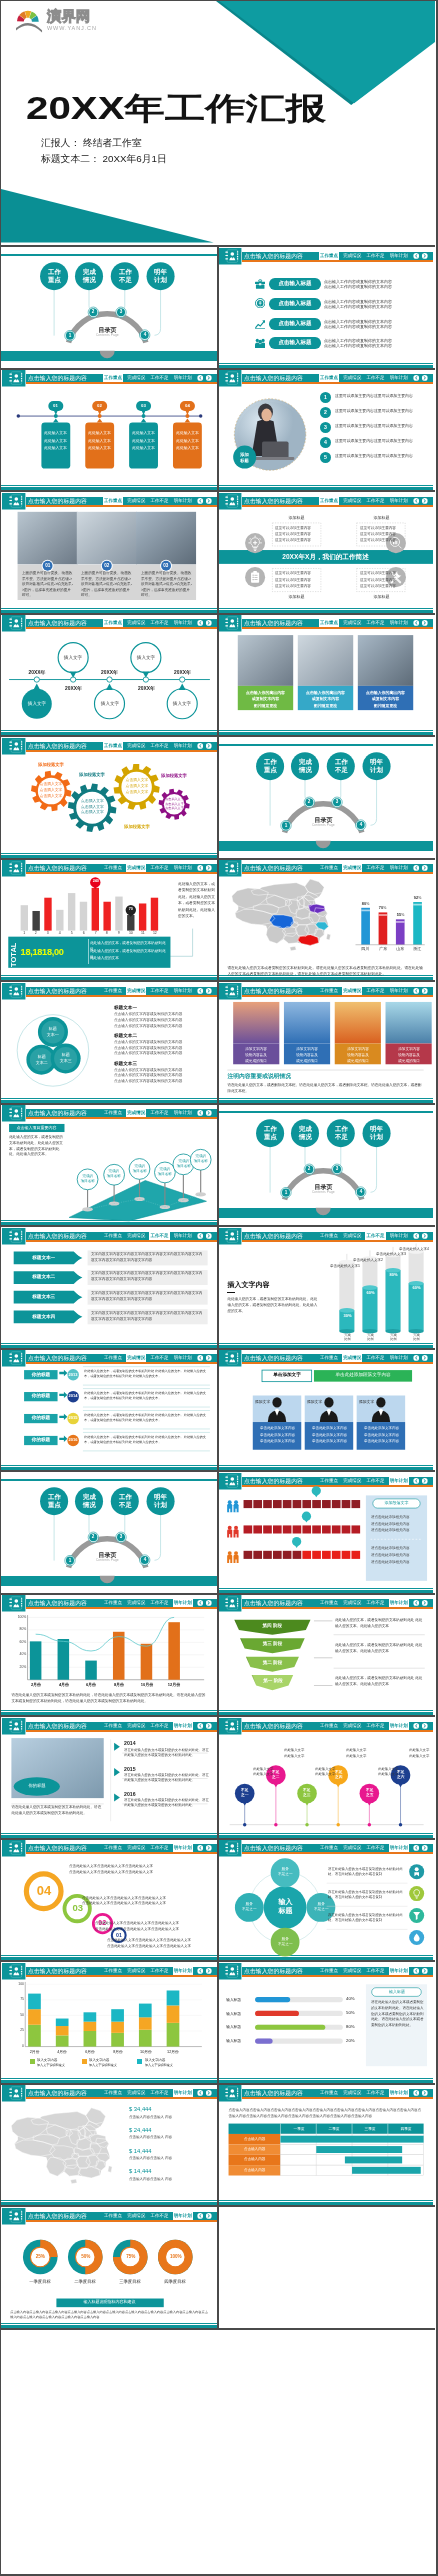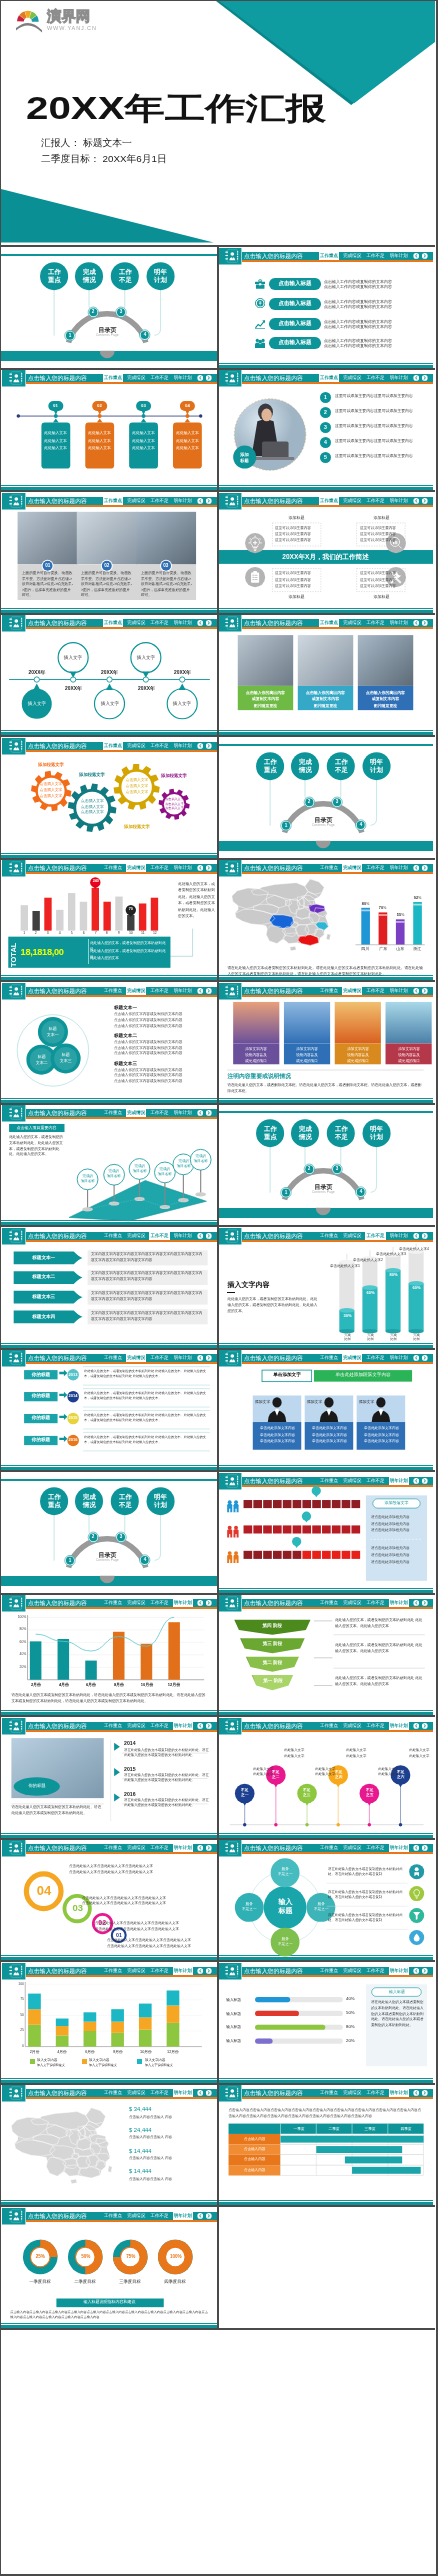--- a/index.html
+++ b/index.html
@@ -45,22 +45,22 @@
       </svg>
       <div class="logo"><svg width="88" height="29" viewBox="0 0 152 50">
           <path d="M1.71 22.94 A18.8 18.8 0 0 1 5.29 12.55 L14.84 19.49 A7.0 7.0 0 0 0 13.50 23.36 Z" fill="#c8203f"></path>
           <path d="M5.69 12.03 A18.8 18.8 0 0 1 14.69 5.72 L18.34 16.94 A7.0 7.0 0 0 0 14.98 19.29 Z" fill="#e07b24"></path>
           <path d="M15.32 5.53 A18.8 18.8 0 0 1 26.31 5.72 L22.66 16.94 A7.0 7.0 0 0 0 18.57 16.87 Z" fill="#efa81f"></path>
           <path d="M26.93 5.93 A18.8 18.8 0 0 1 35.71 12.55 L26.16 19.49 A7.0 7.0 0 0 0 22.89 17.02 Z" fill="#7cc142"></path>
           <path d="M36.09 13.09 A18.8 18.8 0 0 1 39.30 23.60 L27.50 23.60 A7.0 7.0 0 0 0 26.30 19.69 Z" fill="#1f9aa6"></path>
           <path d="M-4 38.5 Q20.5 12.8 45 38.5 L45 42.3 Q20.5 18.2 -4 42.3 Z" fill="#7e7e7e"></path>
         </svg><div class="logo-cn">演界网</div><div class="logo-url">WWW.YANJ.CN</div></div>
       <div class="cv-title">20XX年工作汇报</div>
-      <div class="cv-sub1">汇报人： 标题文本一</div>
-      <div class="cv-sub2">二季度目标： 20XX年6月1日</div>
+      <div class="cv-sub1">汇报人： 终结者工作室</div>
+      <div class="cv-sub2">标题文本二： 20XX年6月1日</div>
     </div>
 <div class="cell" style="left:0px;top:246px">
       <div style="position:absolute;left:0px;top:6.6px;width:216px;height:2.8px;background:#0c9499"></div>
       <div style="position:absolute;left:0px;top:104px;width:216px;height:10.3px;background:#0c9499"></div>
       <svg width="217" height="123" viewBox="0 0 376 212" style="position:absolute;left:0px;top:0px">
         <path d="M92 74.5 L92 153" stroke="#9ed3d6" stroke-width="1" fill="none"></path>
         <path d="M152.5 74.5 L152.5 101 Q152.5 109.5 160 112.5" stroke="#9ed3d6" stroke-width="1" fill="none"></path>
         <path d="M214.5 74.5 L214.5 101 Q214.5 109.5 207 112.5" stroke="#9ed3d6" stroke-width="1" fill="none"></path>
         <path d="M276.5 74.5 L276.5 141 Q276.5 151.5 266 152.5" stroke="#9ed3d6" stroke-width="1" fill="none"></path>
         <path d="M117 165 A 70 70 0 0 1 251 165" stroke="#9a9a9a" stroke-width="9.5" fill="none"></path>

